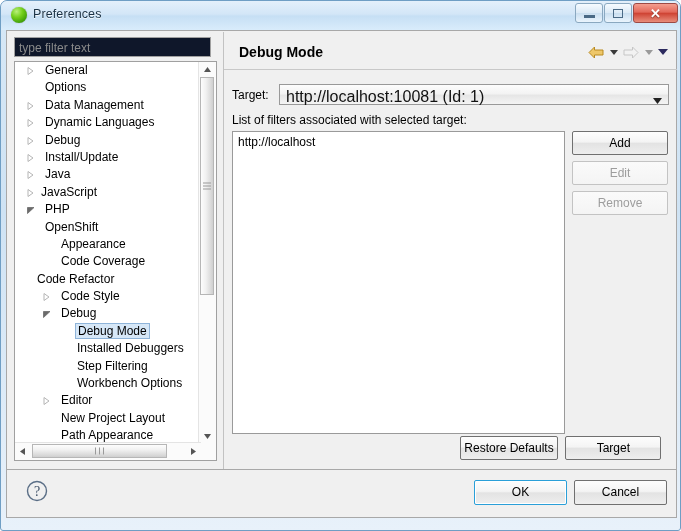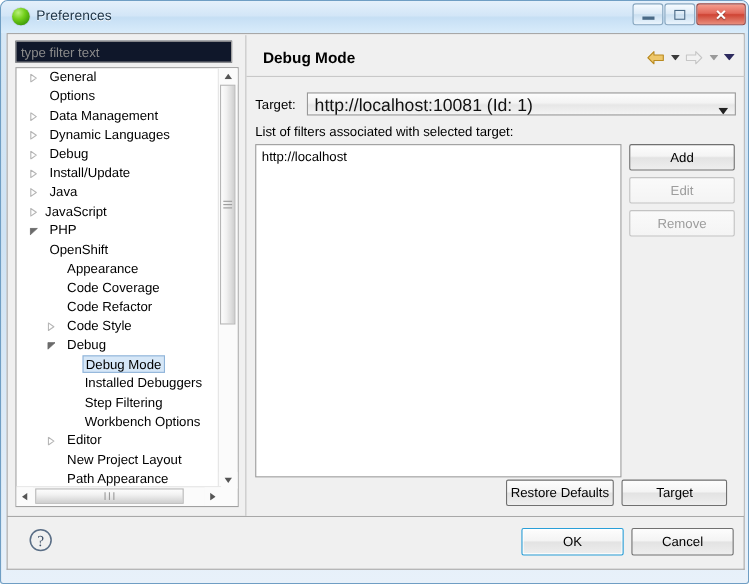--- a/index.html
+++ b/index.html
@@ -302,21 +302,21 @@
               </svg>
             </span><span class="lbl" style="margin-left: 24px;">JavaScript</span></div>
           <div class="tree-item"><span class="tri-e" style="left: 12px;">
               <svg width="8" height="7" viewBox="0 0 8 7">
                 <path d="M0.5 0.5 L7 0.5 L0.5 6.5 Z" fill="#6b6b6b" stroke="#6b6b6b" stroke-width="0.8" stroke-linejoin="round"></path>
               </svg>
             </span><span class="lbl" style="margin-left: 28px;">PHP</span></div>
           <div class="tree-item"><span class="lbl" style="margin-left: 28px;">OpenShift</span></div>
           <div class="tree-item"><span class="lbl" style="margin-left: 44px;">Appearance</span></div>
           <div class="tree-item"><span class="lbl" style="margin-left: 44px;">Code Coverage</span></div>
-          <div class="tree-item"><span class="lbl" style="margin-left: 44px;">Code Refactor</span></div>
+          <div class="tree-item"><span class="lbl" style="margin-left: 20px;">Code Refactor</span></div>
           <div class="tree-item"><span class="tri-c" style="left: 28px;">
               <svg width="7" height="8" viewBox="0 0 7 8">
                 <path d="M1 0.5 L6 4 L1 7.5 Z" fill="#ffffff" stroke="#b5b5b5" stroke-width="1" stroke-linejoin="round"></path>
               </svg>
             </span><span class="lbl" style="margin-left: 44px;">Code Style</span></div>
           <div class="tree-item"><span class="tri-e" style="left: 28px;">
               <svg width="8" height="7" viewBox="0 0 8 7">
                 <path d="M0.5 0.5 L7 0.5 L0.5 6.5 Z" fill="#6b6b6b" stroke="#6b6b6b" stroke-width="0.8" stroke-linejoin="round"></path>
               </svg>
             </span><span class="lbl" style="margin-left: 44px;">Debug</span></div>

